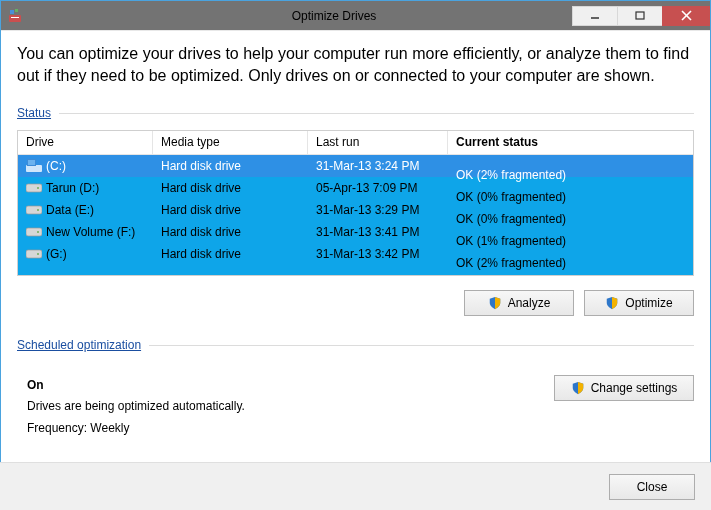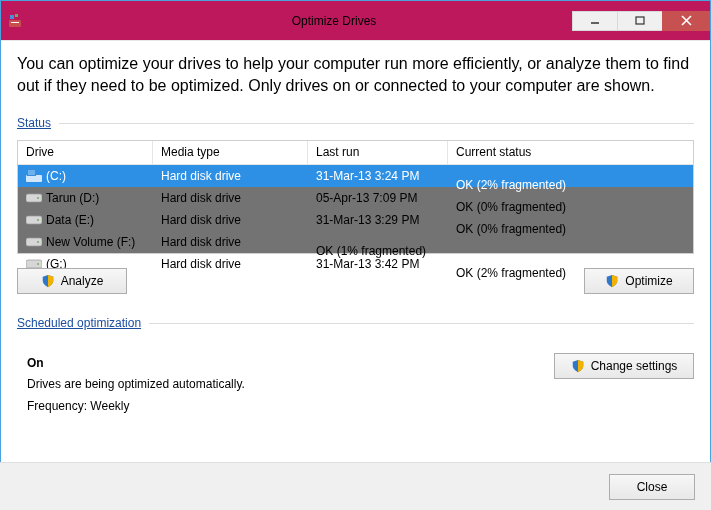--- a/index.html
+++ b/index.html
@@ -1,53 +1,53 @@
 <!DOCTYPE html>
 <html><head>
 <meta charset="utf-8">
 <style>
 * { box-sizing: border-box; margin: 0; padding: 0; font-family: "Segoe UI", Tahoma, sans-serif; }
 body { background: #fff; width: 711px; height: 510px; border: 1px solid #4aa3df; overflow: hidden; }
 
-.titlebar { height: 40px; background: #be185d; display: flex; align-items: center; border-bottom: 1px solid #e8e8e8; }
+.titlebar { height: 30px; background: #737373; display: flex; align-items: center; border-bottom: 1px solid #e8e8e8; }
 .titlebar .app-icon { width: 16px; height: 16px; margin: 0 6px; }
 .titlebar .title { flex: 1; text-align: center; font-size: 12px; color: #000; margin-right: -66px; }
 .titlebar .win-controls { display: flex; }
 .titlebar .win-btn { width: 46px; height: 20px; display: flex; align-items: center; justify-content: center; font-size: 10px; color: #333; border: 1px solid #d8d8d8; margin-left: -1px; background: #f0f0f0; cursor: default; }
 .titlebar .win-close { background: #c75050; color: #fff; border-color: #c75050; width: 48px; }
 .titlebar .win-btn svg { display: block; }
 
 .content { padding: 12px 16px 10px 16px; }
 .desc { font-size: 16px; color: #000; line-height: 1.4; margin-bottom: 18px; }
 
 .group-label { font-size: 12px; color: #1a4ea0; margin-bottom: 2px; text-decoration: underline; }
 .group-head { display: flex; align-items: center; gap: 8px; margin-bottom: 8px; }
 .group-head .line { flex: 1; height: 1px; background: #dcdcdc; }
 
-.list-frame { border: 1px solid #cfcfcf; height: 114px; background: #737373; }
+.list-frame { border: 1px solid #cfcfcf; height: 146px; background: #0ea5e9; }
 .list-header { display: flex; height: 24px; align-items: center; border-bottom: 1px solid #e5e5e5; font-size: 12px; color: #000; background: #fff; }
 .list-header .col { padding: 0 8px; border-right: 1px solid #e5e5e5; height: 100%; display: flex; align-items: center; }
-.list-header .col:last-child { border-right: none; }
+.list-header .col:last-child { border-right: none; font-weight: bold; }
 .col-drive { width: 135px; }
 .col-media { width: 155px; }
 .col-last  { width: 140px; }
 .col-status{ flex: 1; }
 
 .list-body { }
 .row { display: flex; height: 22px; align-items: center; font-size: 12px; color: #000; }
 .row.selected { background: #2e90e5; color: #fff; }
 .row .cell { padding: 0 8px; display: flex; align-items: center; gap: 4px; }
 .row .cell.col-drive { width: 135px; }
 .row .cell.col-media { width: 155px; }
 .row .cell.col-last  { width: 140px; }
 .row .cell.col-status{ flex: 1; margin-top: 19px; }
 
 .drive-icon { width: 16px; height: 13px; display:inline-block; }
 
-.btn-row { display: flex; justify-content: space-between; gap: 10px; margin-top: 14px; }
+.btn-row { display: flex; justify-content: flex-end; gap: 10px; margin-top: 14px; }
 .btn { min-width: 110px; height: 26px; background: linear-gradient(#f7f7f7,#e8e8e8); border: 1px solid #adadad; font-size: 12px; display: inline-flex; align-items: center; justify-content: center; gap: 6px; padding: 0 14px; cursor: default; }
 .btn .shield { width: 14px; height: 14px; }
 
 .schedule { margin-top: 22px; }
 .sched-body { display: flex; justify-content: space-between; align-items: flex-start; padding: 4px 0 0 10px; margin-top: 17px; }
 .sched-text { font-size: 12px; color: #000; line-height: 1.8; }
 .sched-text .on { font-weight: 600; }
 
 .footer { position: absolute; bottom: 0; left: 0; right: 0; height: 48px; background: #f0f0f0; border-top: 1px solid #dfdfdf; display: flex; align-items: center; justify-content: flex-end; padding-right: 16px; }
 .footer .btn { min-width: 86px; }
@@ -140,20 +140,21 @@
         </div>
         <div class="row">
           <div class="cell col-drive">
             <span class="drive-icon"><svg viewBox="0 0 16 13" width="16" height="13">
                 <rect x="0" y="3" width="16" height="8" rx="2" fill="#d7d7d7" stroke="#9a9a9a" stroke-width="0.7"></rect>
                 <circle cx="12" cy="7" r="1" fill="#6fae5a"></circle>
               </svg></span>
             <span>New Volume (F:)</span>
           </div>
           <div class="cell col-media">Hard disk drive</div>
+          <div class="cell col-last">31-Mar-13 3:41 PM</div>
           <div class="cell col-status">OK (1% fragmented)</div>
         </div>
         <div class="row">
           <div class="cell col-drive">
             <span class="drive-icon"><svg viewBox="0 0 16 13" width="16" height="13">
                 <rect x="0" y="3" width="16" height="8" rx="2" fill="#d7d7d7" stroke="#9a9a9a" stroke-width="0.7"></rect>
                 <circle cx="12" cy="7" r="1" fill="#6fae5a"></circle>
               </svg></span>
             <span>(G:)</span>
           </div>

